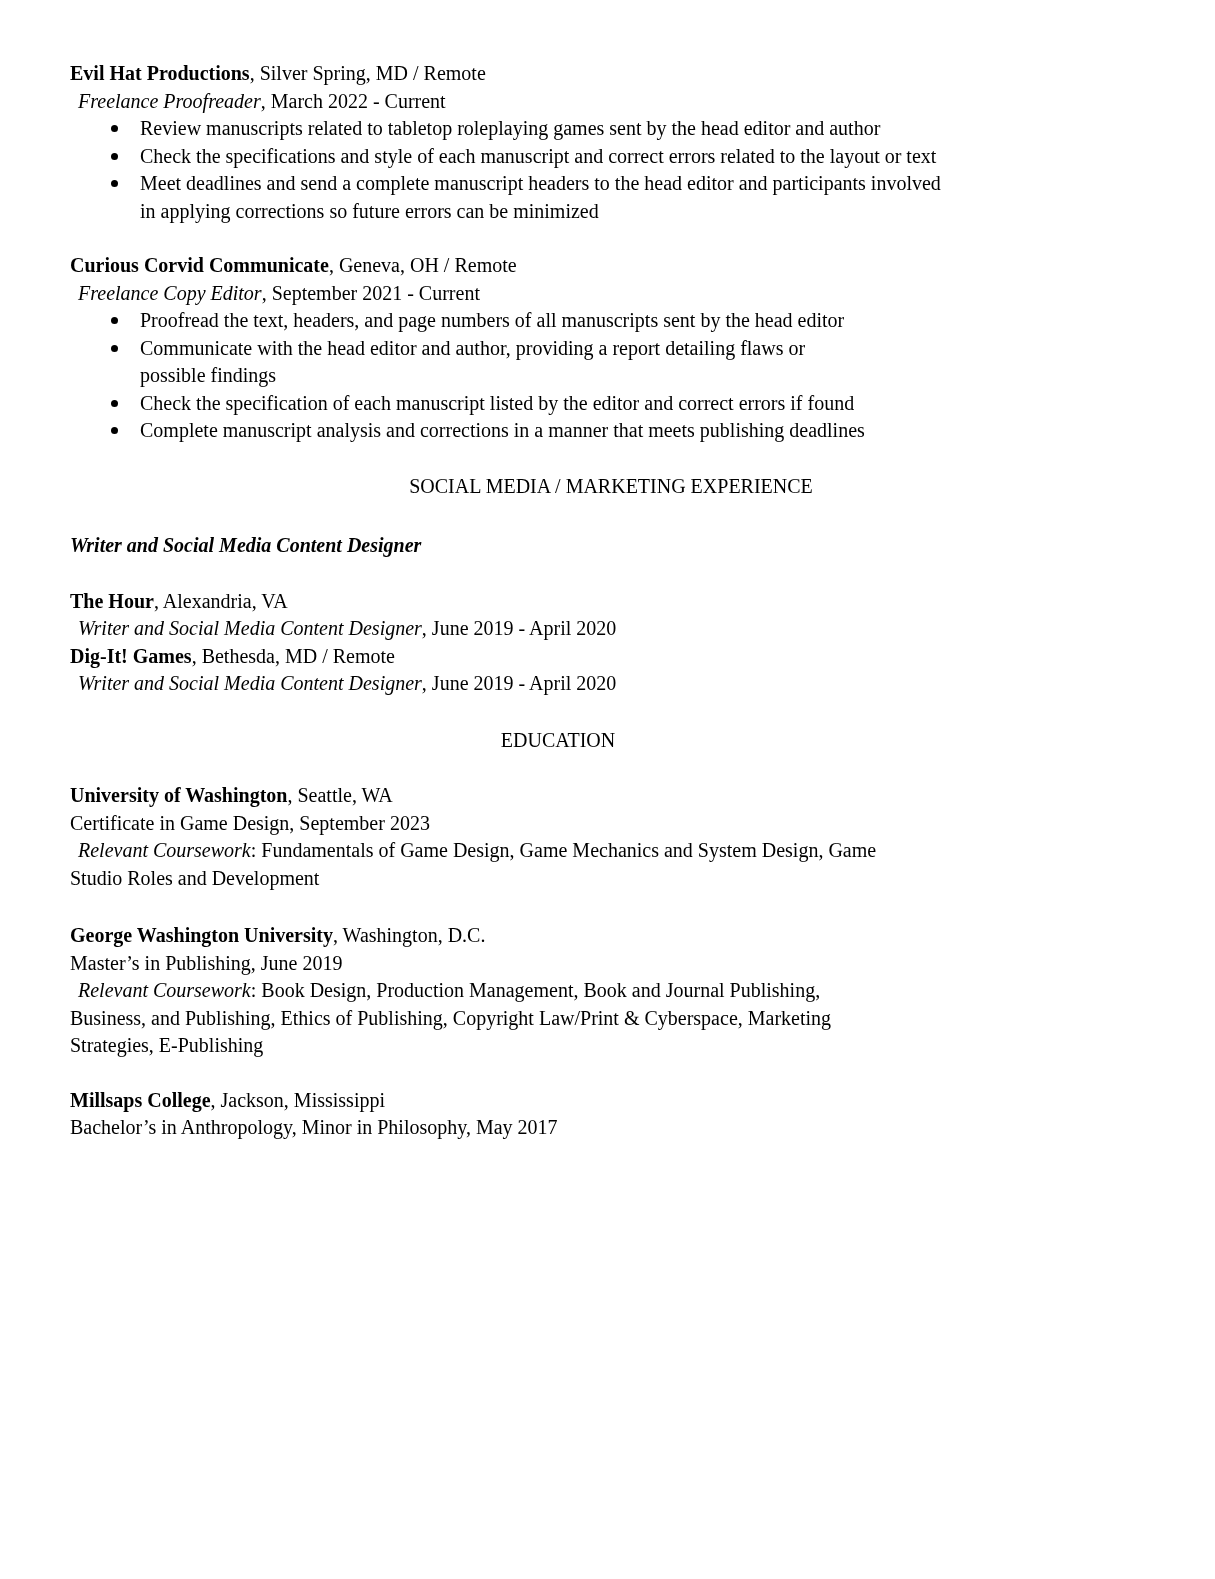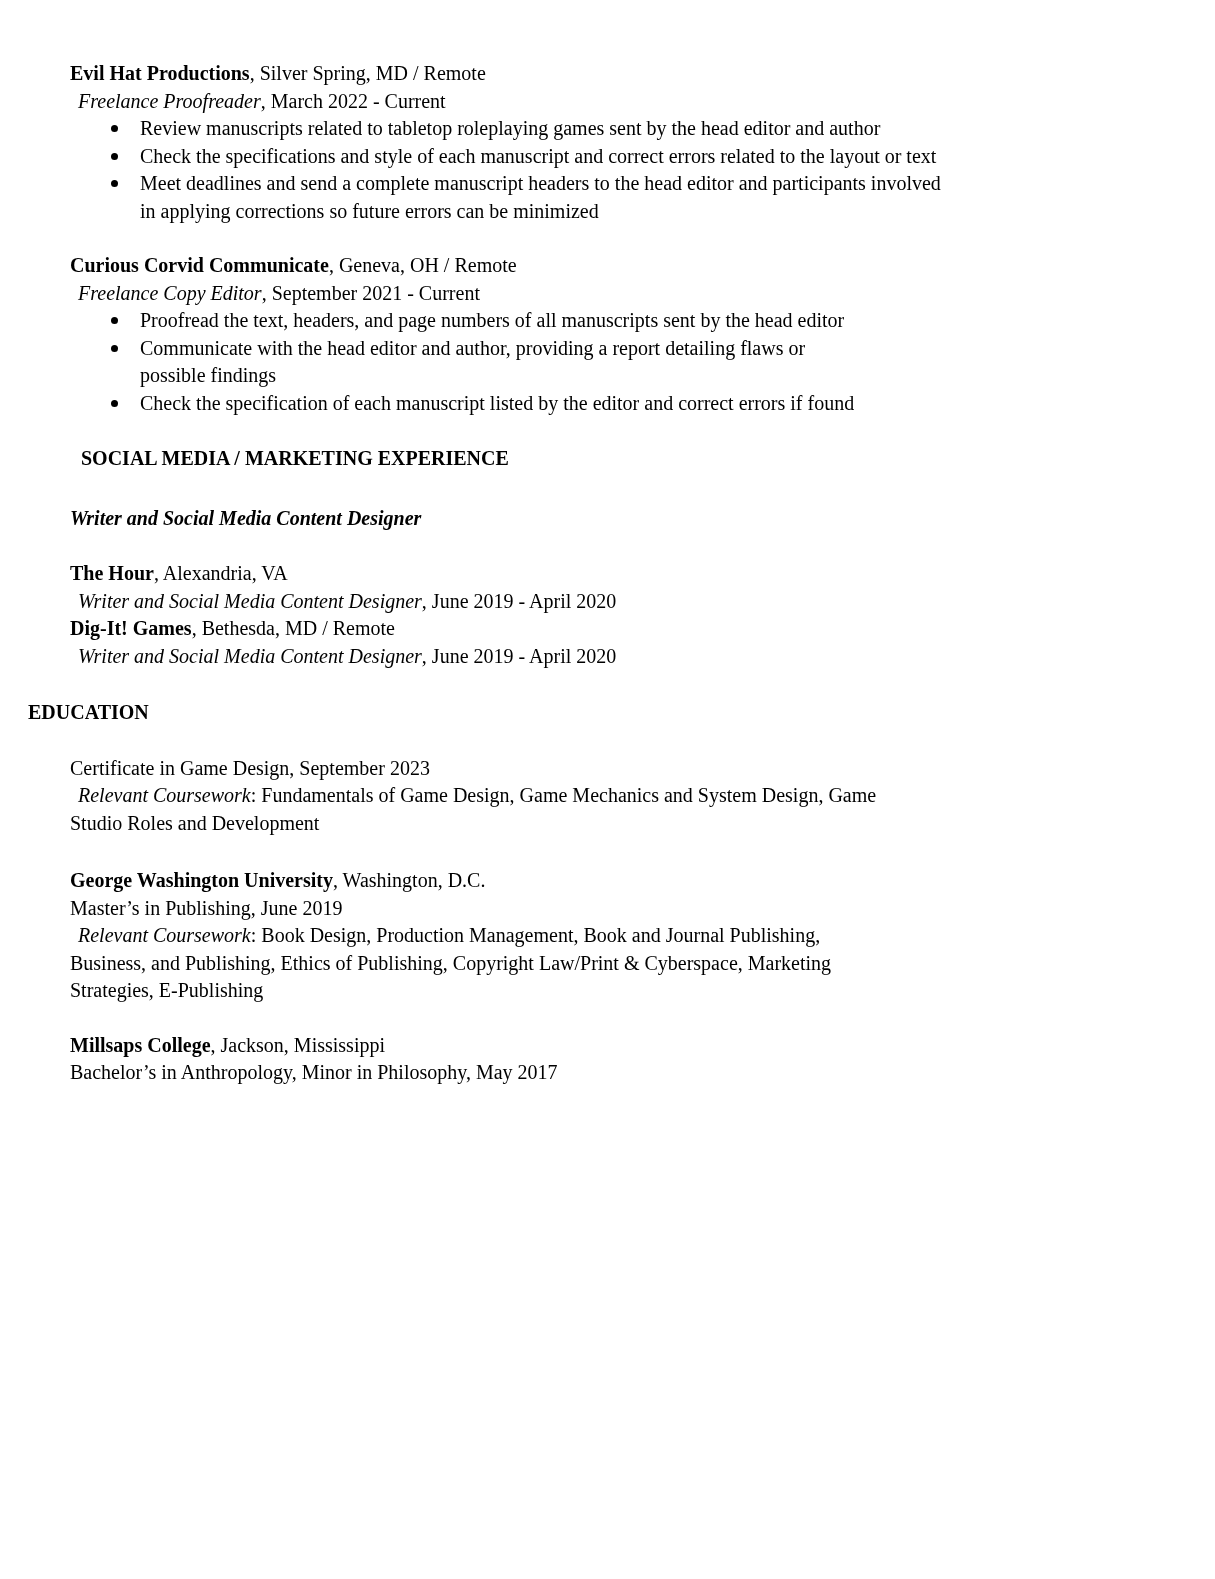--- a/index.html
+++ b/index.html
@@ -28,22 +28,22 @@
   .pre { white-space: pre-wrap; margin-top: 20px; }
 
   .block { margin: 0; }
   .gap27 { margin-top: 27px; }
   .gap28 { margin-top: 28px; }
   .gap29 { margin-top: 29px; }
   .gap30 { margin-top: 30px; }
   .gap32 { margin-top: 32px; }
 
   .heading {
-    text-align: left;
-    font-weight: bold;
+    text-align: center;
+    font-weight: normal;
   }
   .heading .off1 { position: relative; left: 11px; display: inline-block; }
   .heading .off2 { position: relative; left: -42px; display: inline-block; }
 
   ul.bullets {
     margin: 0;
     padding: 0 0 0 70px;
     list-style: none;
   }
   ul.bullets li {
@@ -86,20 +86,21 @@
       <span class="b">Curious Corvid Communicate</span><span>, Geneva, OH / Remote</span>
     </div>
     <div class="line">
       <span class="i">Freelance Copy Editor</span><span>, September 2021 - Current</span>
     </div>
     <ul class="bullets">
       <li><span class="pre">Proofread the text, headers, and page numbers of all manuscripts sent by the head editor</span></li>
       <li><span class="pre">Communicate with the head editor and author, providing a report detailing flaws or
 possible findings</span></li>
       <li><span class="pre">Check the specification of each manuscript listed by the editor and correct errors if found</span></li>
+      <li><span class="pre">Complete manuscript analysis and corrections in a manner that meets publishing deadlines</span></li>
     </ul>
   </section>
 
   <div class="heading gap28">
     <span class="off1">SOCIAL MEDIA / MARKETING EXPERIENCE</span>
   </div>
 
   <div class="bi gap32">Writer and Social Media Content Designer</div>
 
   <section class="block gap28">
@@ -115,20 +116,23 @@
     <div class="line">
       <span class="i">Writer and Social Media Content Designer</span><span>, June 2019 - April 2020</span>
     </div>
   </section>
 
   <div class="heading gap29">
     <span class="off2">EDUCATION</span>
   </div>
 
   <section class="block gap28">
+    <div class="line">
+      <span class="b">University of Washington</span><span>, Seattle, WA</span>
+    </div>
     <div class="line">Certificate in Game Design, September 2023</div>
     <div class="line">
       <span class="i">Relevant Coursework</span><span class="pre">: Fundamentals of Game Design, Game Mechanics and System Design, Game
 Studio Roles and Development</span>
     </div>
   </section>
 
   <section class="block gap30">
     <div class="line">
       <span class="b">George Washington University</span><span>, Washington, D.C.</span>

